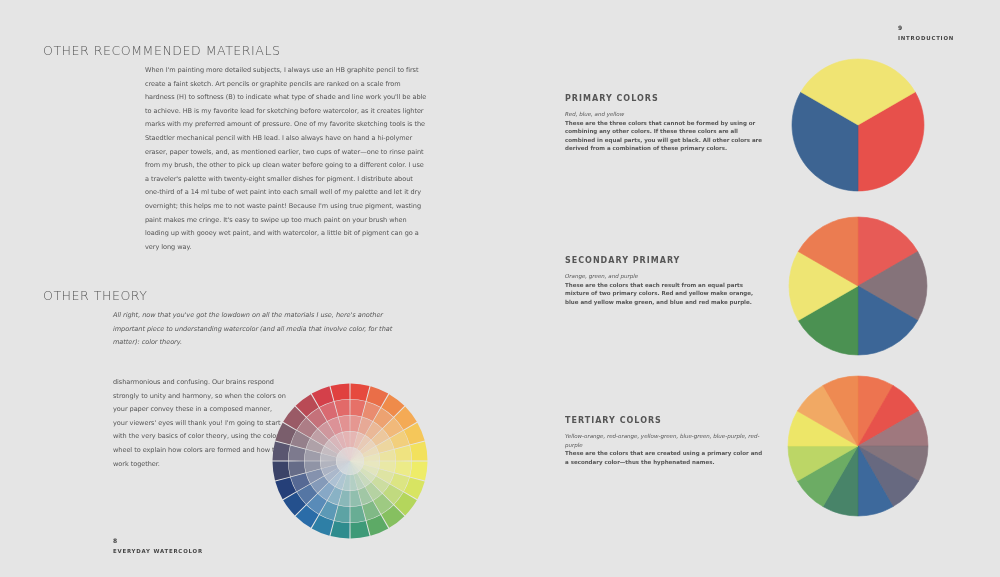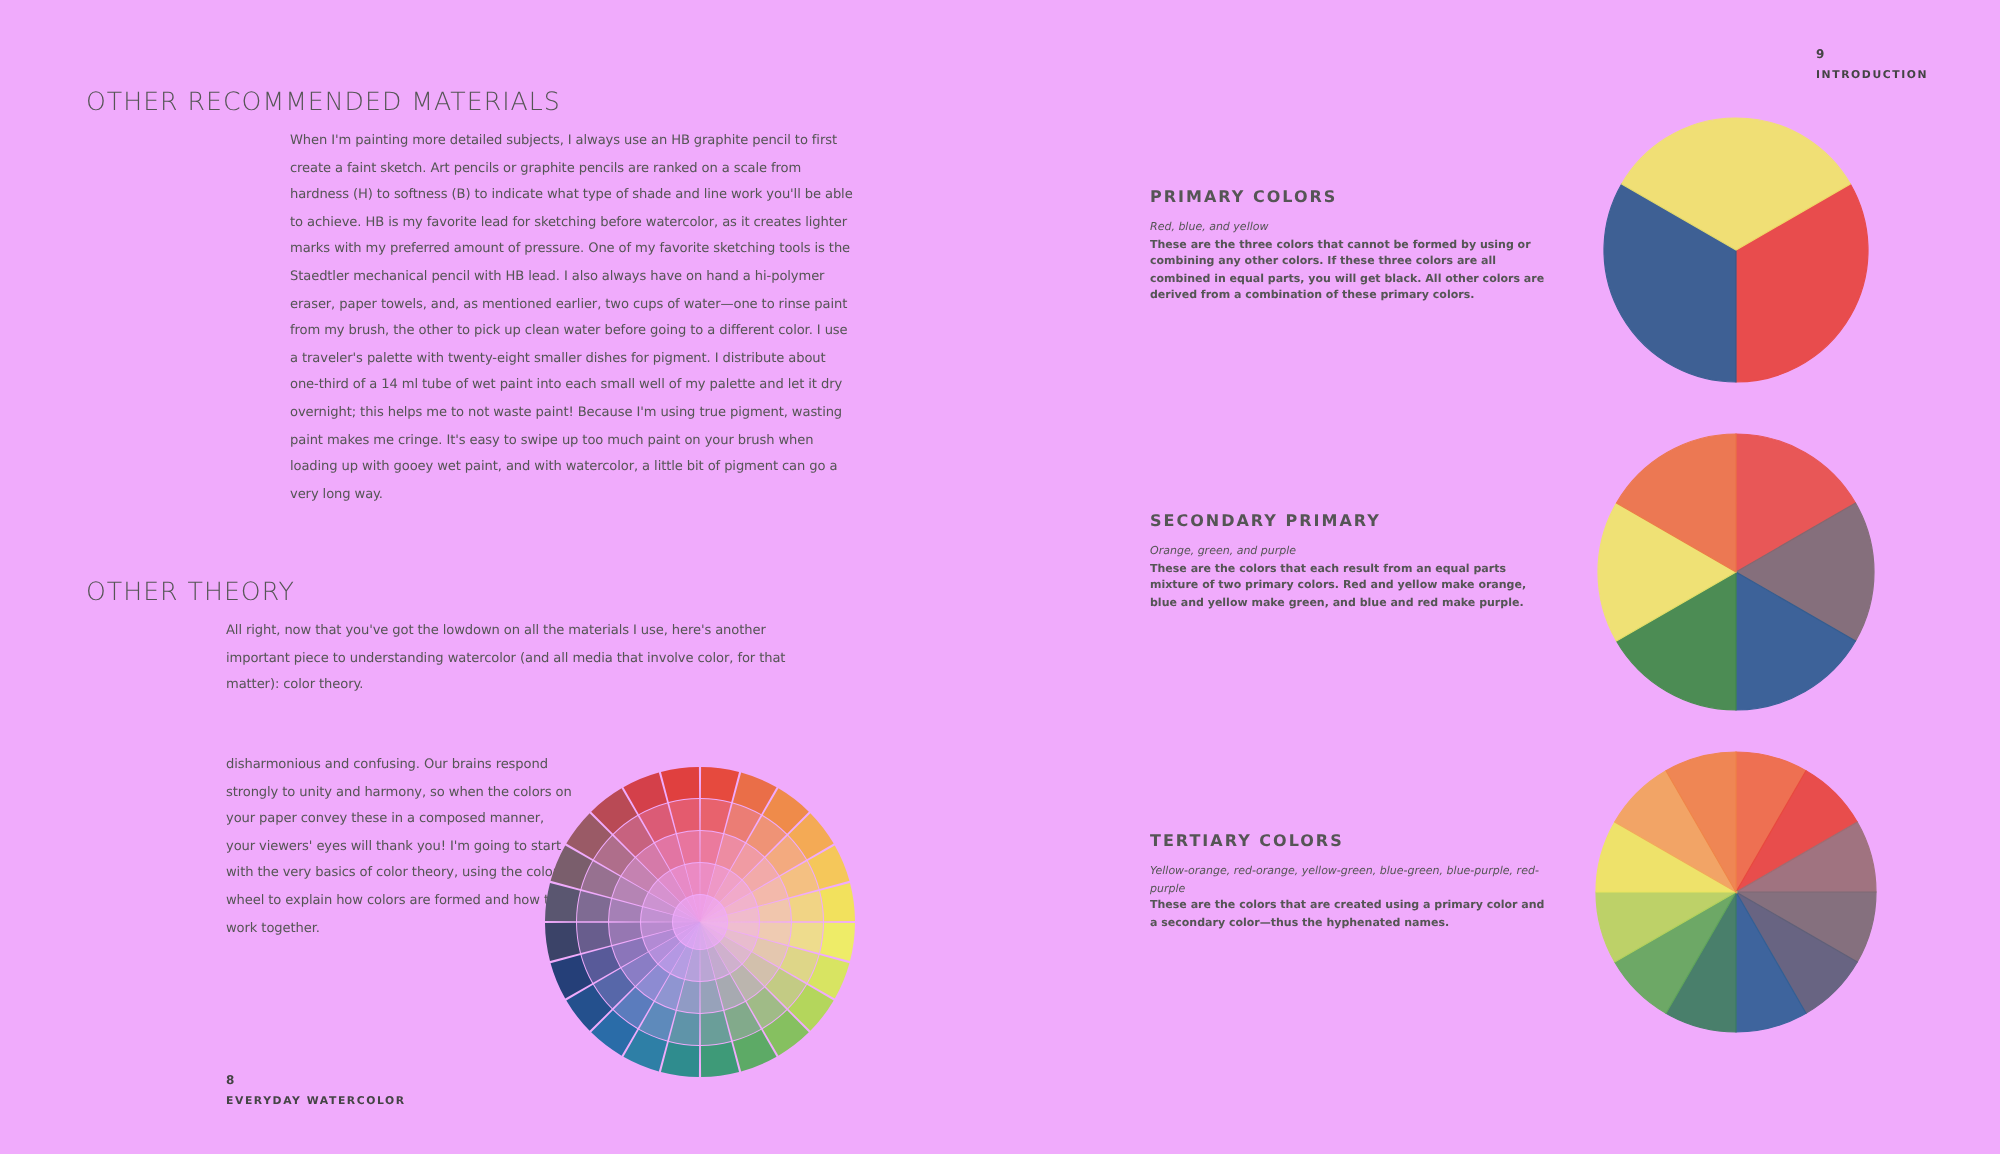--- a/index.html
+++ b/index.html
@@ -1,21 +1,21 @@
 <!DOCTYPE html>
 <html><head>
   <meta charset="utf-8">
   <style>
     * { margin: 0; padding: 0; box-sizing: border-box; }
     html, body { width: 1000px; height: 577px; background: #ffffff; overflow: hidden; }
     body { font-family: "DejaVu Sans", sans-serif; color: #4a4a4a; position: relative; }
 
-    .spread { position: relative; width: 1000px; height: 577px; background: #f0abfc; }
+    .spread { position: relative; width: 1000px; height: 577px; background: #e5e5e5; }
     .page-left { position: absolute; left: 0; top: 0; width: 500px; height: 577px; }
-    .page-right { position: absolute; left: 500px; top: 0; width: 500px; height: 577px; }
+    .page-right { position: absolute; left: 490px; top: 0; width: 500px; height: 577px; }
 
     .section-title {
       position: absolute; left: 43px;
       font-family: "DejaVu Sans", sans-serif;
       font-weight: 300; font-size: 12.6px; letter-spacing: 0.5px; color: #555;
     }
     .body-text {
       position: absolute; left: 113px; width: 282px;
       font-family: "DejaVu Sans", sans-serif;
       font-size: 6.55px; line-height: 13.6px; color: #555; letter-spacing: -0.05px;
@@ -46,21 +46,21 @@
 
 <div class="spread">
 
   <div class="page-left">
     <div class="section-title" style="top:43px;">OTHER RECOMMENDED MATERIALS</div>
     <div class="body-text" style="top:64px;margin-left:32px;">
       <p>When I'm painting more detailed subjects, I always use an HB graphite pencil to first create a faint sketch. Art pencils or graphite pencils are ranked on a scale from hardness (H) to softness (B) to indicate what type of shade and line work you'll be able to achieve. HB is my favorite lead for sketching before watercolor, as it creates lighter marks with my preferred amount of pressure. One of my favorite sketching tools is the Staedtler mechanical pencil with HB lead. I also always have on hand a hi-polymer eraser, paper towels, and, as mentioned earlier, two cups of water—one to rinse paint from my brush, the other to pick up clean water before going to a different color. I use a traveler's palette with twenty-eight smaller dishes for pigment. I distribute about one-third of a 14 ml tube of wet paint into each small well of my palette and let it dry overnight; this helps me to not waste paint! Because I'm using true pigment, wasting paint makes me cringe. It's easy to swipe up too much paint on your brush when loading up with gooey wet paint, and with watercolor, a little bit of pigment can go a very long way.</p>
     </div>
 
     <div class="section-title" style="top:288px;">OTHER THEORY</div>
-    <div class="body-text" style="top:309px;">
+    <div class="body-text" style="top:309px;font-style:italic;">
       <p>All right, now that you've got the lowdown on all the materials I use, here's another important piece to understanding watercolor (and all media that involve color, for that matter): color theory.</p>
     </div>
     <div class="body-text narrow" style="top:376px;">
       <p>disharmonious and confusing. Our brains respond strongly to unity and harmony, so when the colors on your paper convey these in a composed manner, your viewers' eyes will thank you! I'm going to start with the very basics of color theory, using the color wheel to explain how colors are formed and how they work together.</p>
     </div>
 
     <div class="wheel" style="left:272px; top:383px;">
       <svg id="full-wheel" width="156" height="156" viewBox="-78 -78 156 156">
           <path d="M0.4328381384736207,-61.99848910373447 L0.5410476730920258,-77.49811137966809 A77.5,77.5 0 0 1 19.535375263841303,-74.99746071235278 L15.628300211073043,-59.99796856988222 A62,62 0 0 0 0.4328381384736207,-61.99848910373447 Z" fill="#e64a3e" fill-opacity="1"></path>
           <path d="M0.3211379737062347,-45.99887901244816 L0.42934750832463986,-61.498501288381775 A61.5,61.5 0 0 1 15.502265531951487,-59.514113984641234 L11.595190479183225,-44.514621842170676 A46,46 0 0 0 0.3211379737062347,-45.99887901244816 Z" fill="#e64a3e" fill-opacity="0.75"></path>

